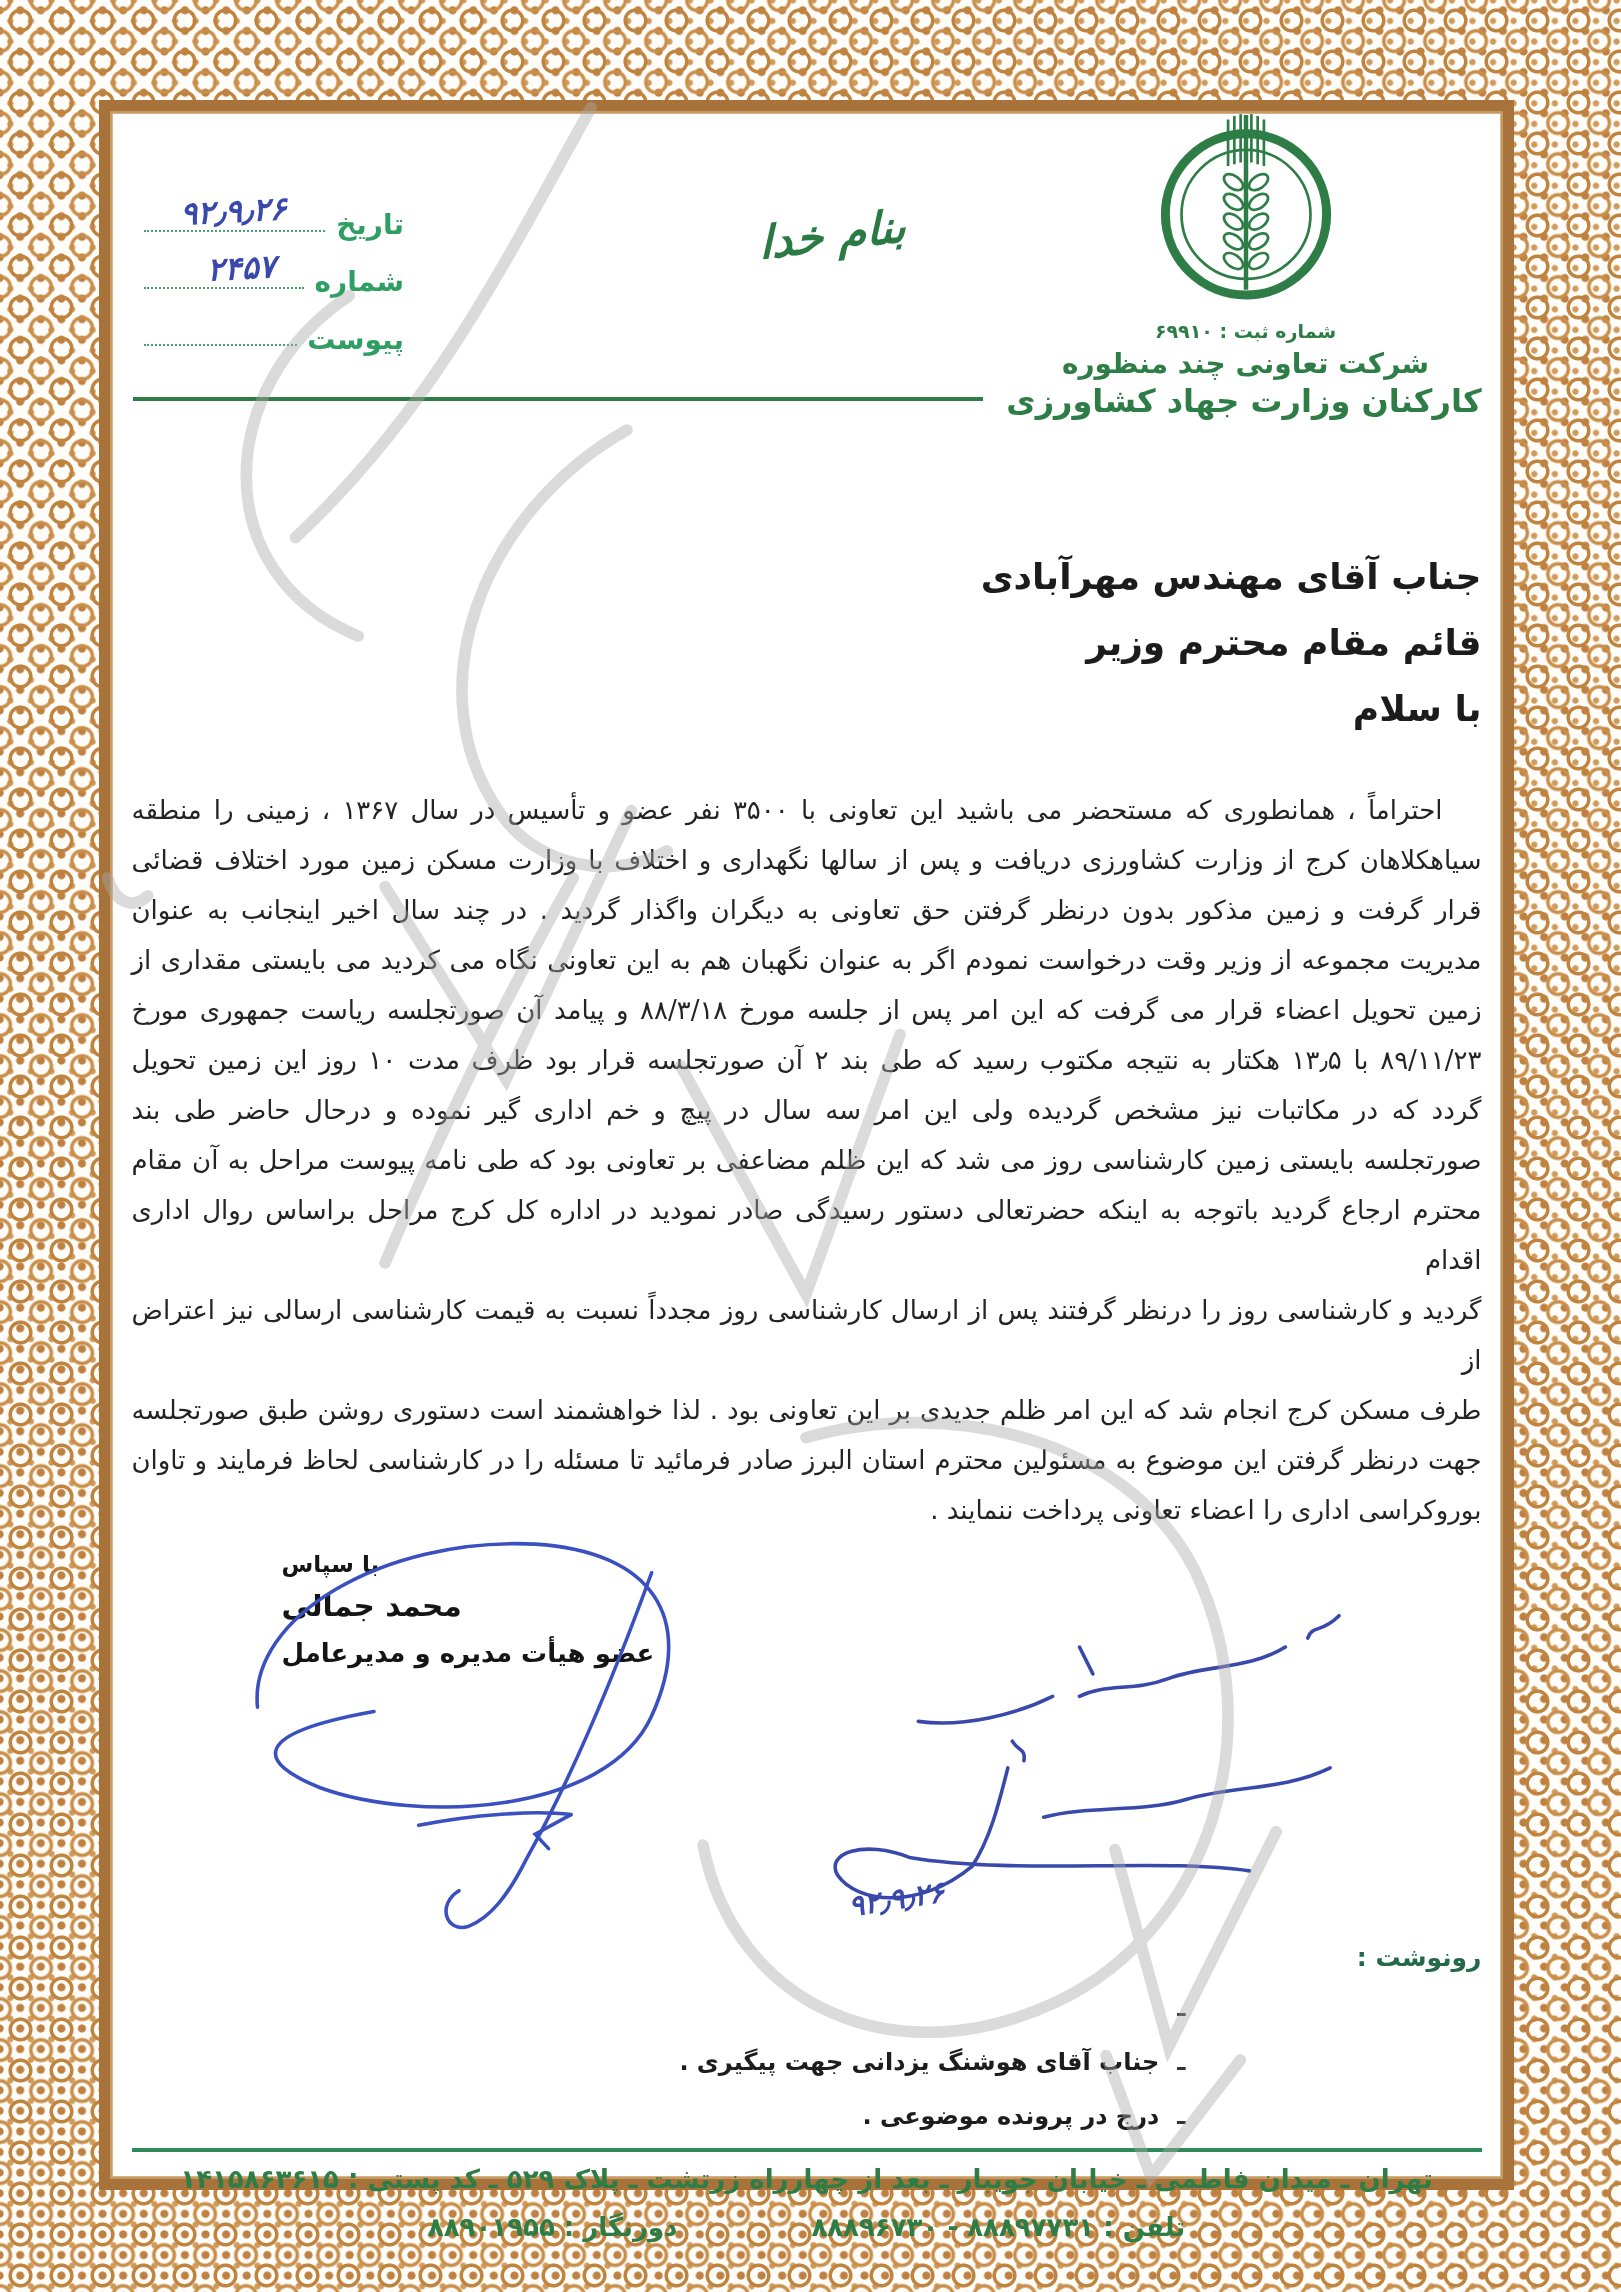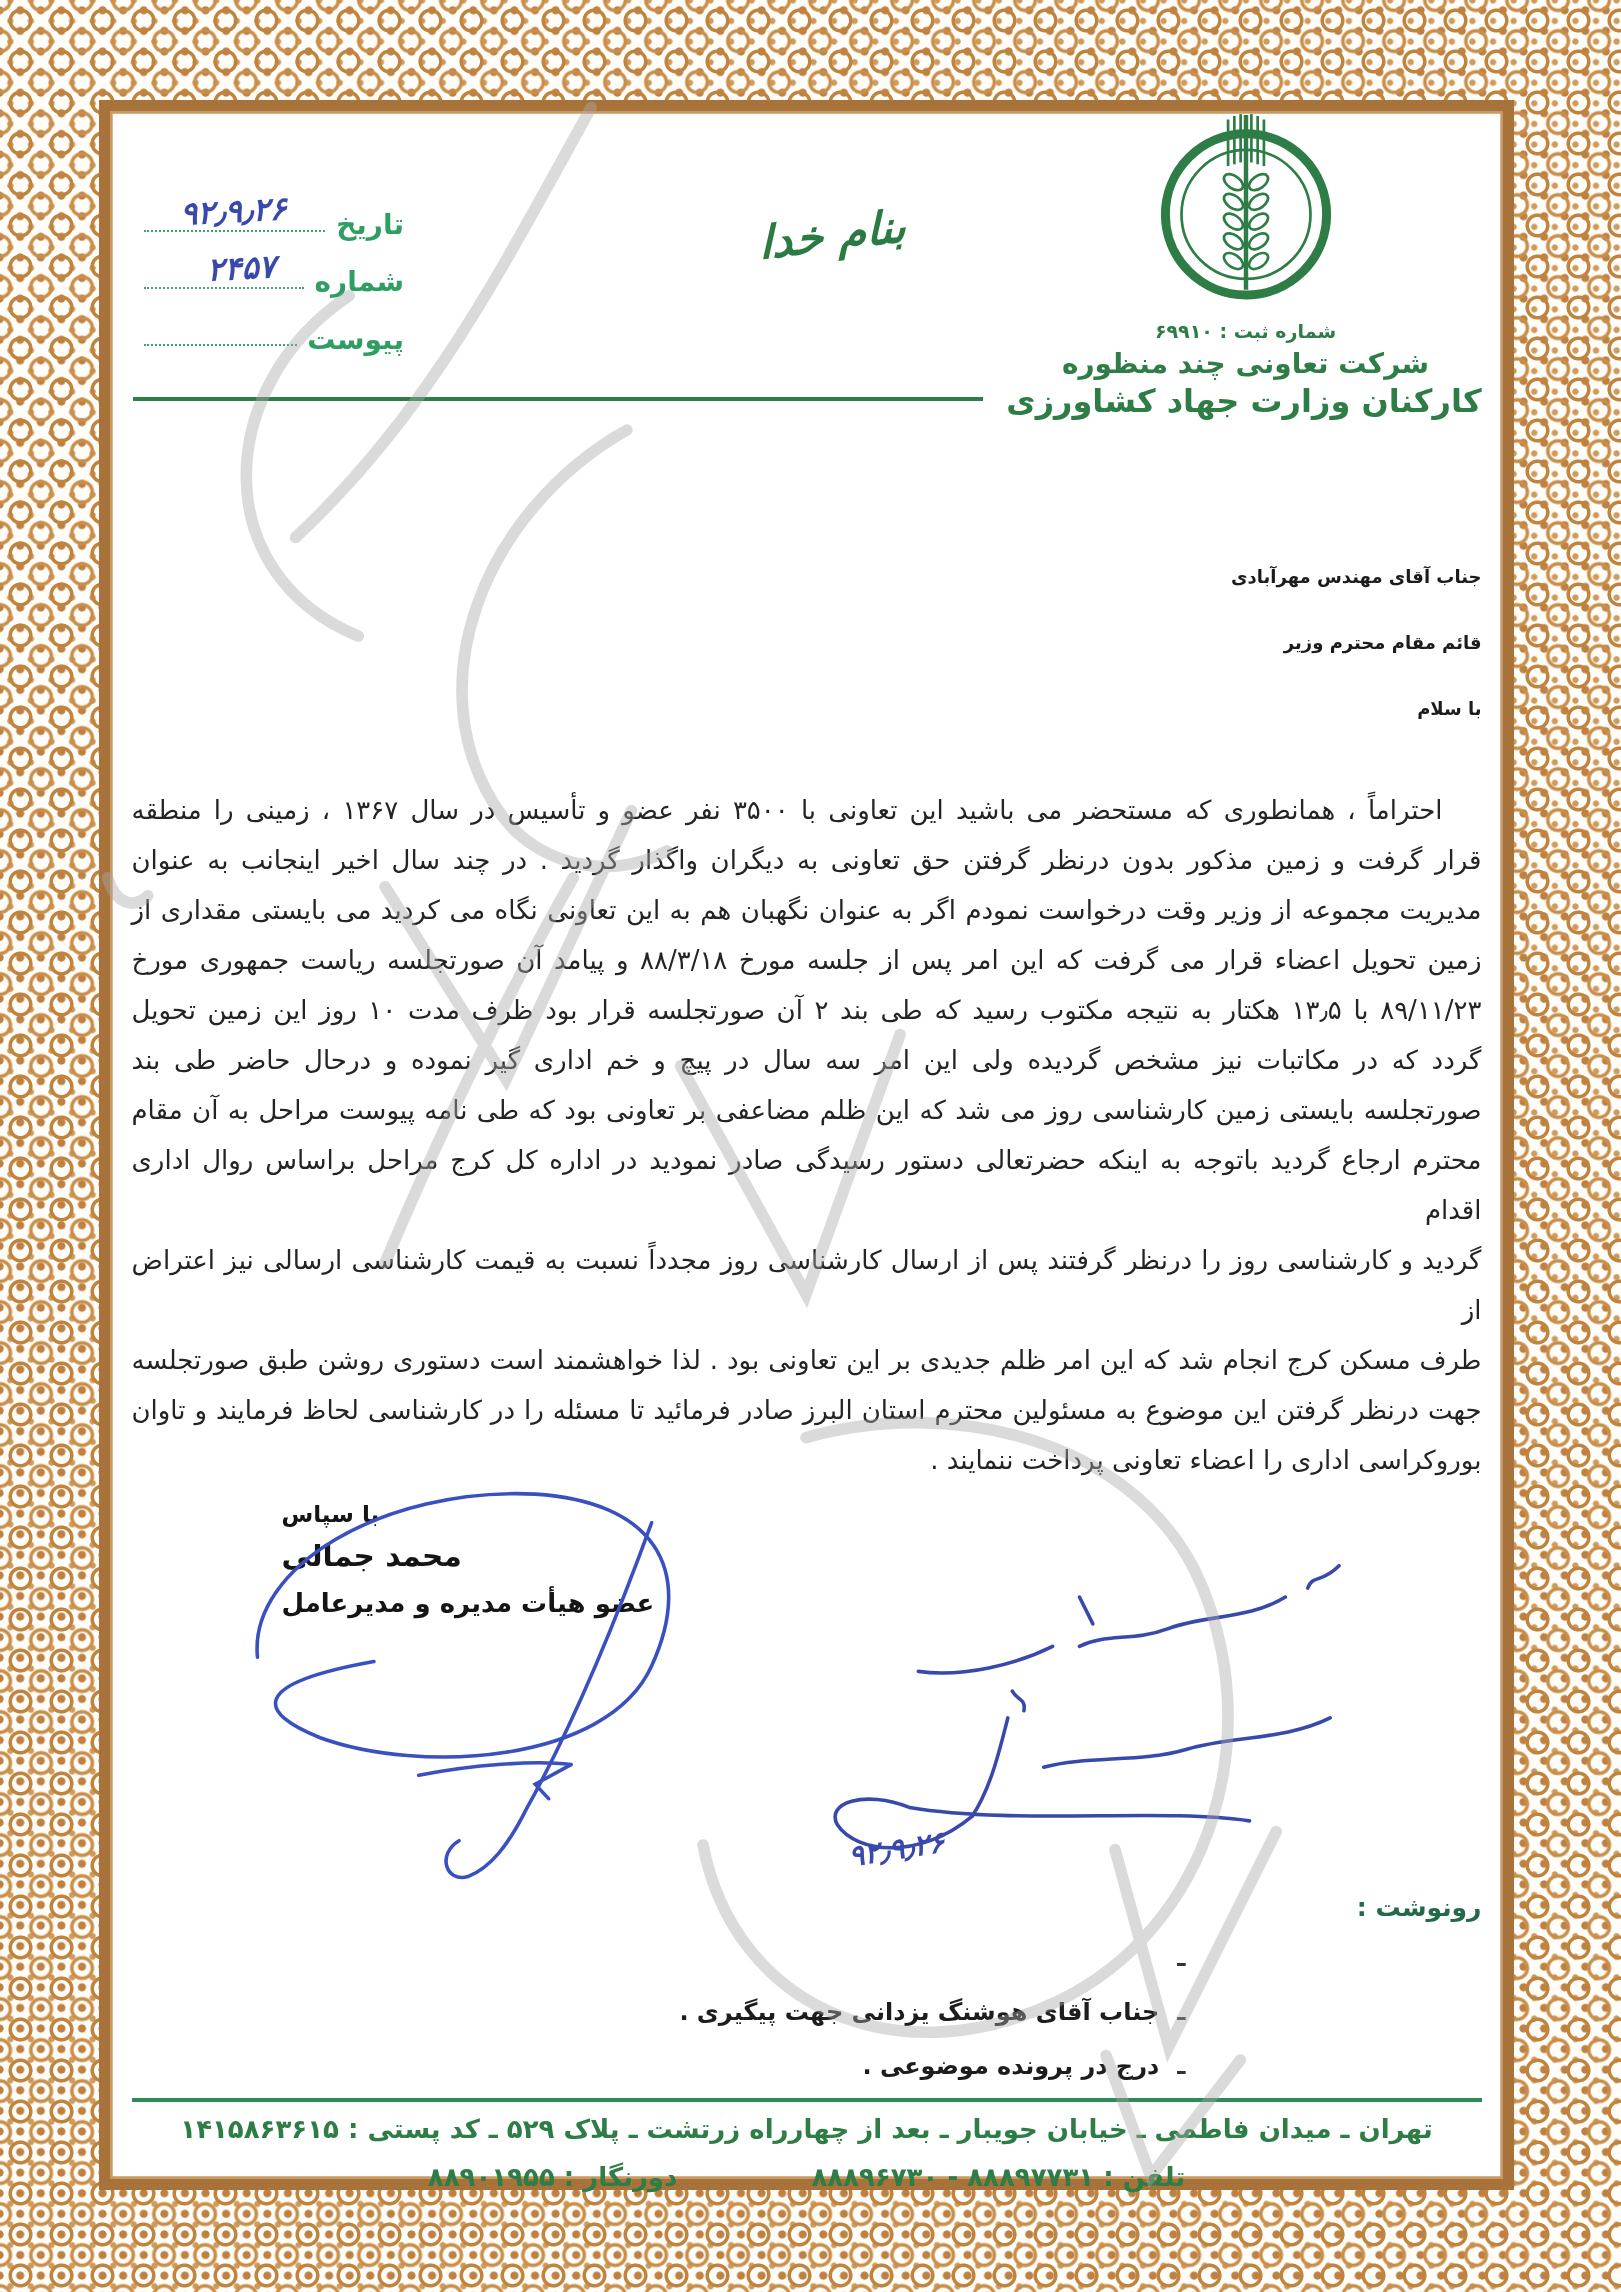--- a/index.html
+++ b/index.html
@@ -43,21 +43,21 @@
     font-size:45px;font-weight:bold;font-style:italic;
     transform:rotate(-7deg) skewX(-6deg);
   }
   .brand{position:absolute;right:12px;top:1.8px;width:448px;text-align:center;}
   .brand .reg{color:#2e7d46;font-size:19px;font-weight:bold;margin-top:1.8px;}
   .brand .co1{color:#2e7d46;font-size:28px;font-weight:bold;margin-top:5.4px;white-space:nowrap;}
   .company-row{display:flex;align-items:center;direction:ltr;margin-top:1.8px;}
   .company-rule{flex:1;height:3.6px;background:#2e7d46;margin:0 23px 3.6px 1.8px;}
   .co2{color:#2e7d46;font-size:32px;font-weight:bold;white-space:nowrap;}
   
-  .recipient{direction:rtl;text-align:right;margin-top:124px;font-size:18px;font-weight:600;color:#1c1c1c;}
+  .recipient{direction:rtl;text-align:right;margin-top:124px;font-size:36px;font-weight:600;color:#1c1c1c;}
   .recipient div{line-height:66px;white-space:nowrap;}
   
   .body-text{direction:rtl;margin-top:43px;font-size:26px;color:#242424;}
   .body-text .line{line-height:50px;text-align:justify;text-align-last:justify;}
   .body-text .line:first-child{text-indent:39px;}
   .body-text .line:last-child{text-align-last:right;}
   
   .sig-zone{position:relative;height:407px;}
   .sign-block{position:absolute;left:150px;top:16px;width:385px;text-align:left;direction:rtl;color:#151515;}
   .sign-block .thanks{font-size:23px;font-weight:600;}
@@ -149,20 +149,21 @@
     </div>
 
     <div class="recipient">
       <div>جناب آقای مهندس مهرآبادی</div>
       <div>قائم مقام محترم وزیر</div>
       <div>با سلام</div>
     </div>
 
     <div class="body-text">
       <div class="line">احتراماً ، همانطوری که مستحضر می باشید این تعاونی با ۳۵۰۰ نفر عضو و تأسیس در سال ۱۳۶۷ ، زمینی را منطقه</div>
+      <div class="line">سیاهکلاهان کرج از وزارت کشاورزی دریافت و پس از سالها نگهداری و اختلاف با وزارت مسکن زمین مورد اختلاف قضائی</div>
       <div class="line">قرار گرفت و زمین مذکور بدون درنظر گرفتن حق تعاونی به دیگران واگذار گردید . در چند سال اخیر اینجانب به عنوان</div>
       <div class="line">مدیریت مجموعه از وزیر وقت درخواست نمودم اگر به عنوان نگهبان هم به این تعاونی نگاه می کردید می بایستی مقداری از</div>
       <div class="line">زمین تحویل اعضاء قرار می گرفت که این امر پس از جلسه مورخ ۸۸/۳/۱۸ و پیامد آن صورتجلسه ریاست جمهوری مورخ</div>
       <div class="line">۸۹/۱۱/۲۳ با ۱۳٫۵ هکتار به نتیجه مکتوب رسید که طی بند ۲ آن صورتجلسه قرار بود ظرف مدت ۱۰ روز این زمین تحویل</div>
       <div class="line">گردد که در مکاتبات نیز مشخص گردیده ولی این امر سه سال در پیچ و خم اداری گیر نموده و درحال حاضر طی بند</div>
       <div class="line">صورتجلسه بایستی زمین کارشناسی روز می شد که این ظلم مضاعفی بر تعاونی بود که طی نامه پیوست مراحل به آن مقام</div>
       <div class="line">محترم ارجاع گردید باتوجه به اینکه حضرتعالی دستور رسیدگی صادر نمودید در اداره کل کرج مراحل براساس روال اداری اقدام</div>
       <div class="line">گردید و کارشناسی روز را درنظر گرفتند پس از ارسال کارشناسی روز مجدداً نسبت به قیمت کارشناسی ارسالی نیز اعتراض از</div>
       <div class="line">طرف مسکن کرج انجام شد که این امر ظلم جدیدی بر این تعاونی بود . لذا خواهشمند است دستوری روشن طبق صورتجلسه</div>
       <div class="line">جهت درنظر گرفتن این موضوع به مسئولین محترم استان البرز صادر فرمائید تا مسئله را در کارشناسی لحاظ فرمایند و تاوان</div>

